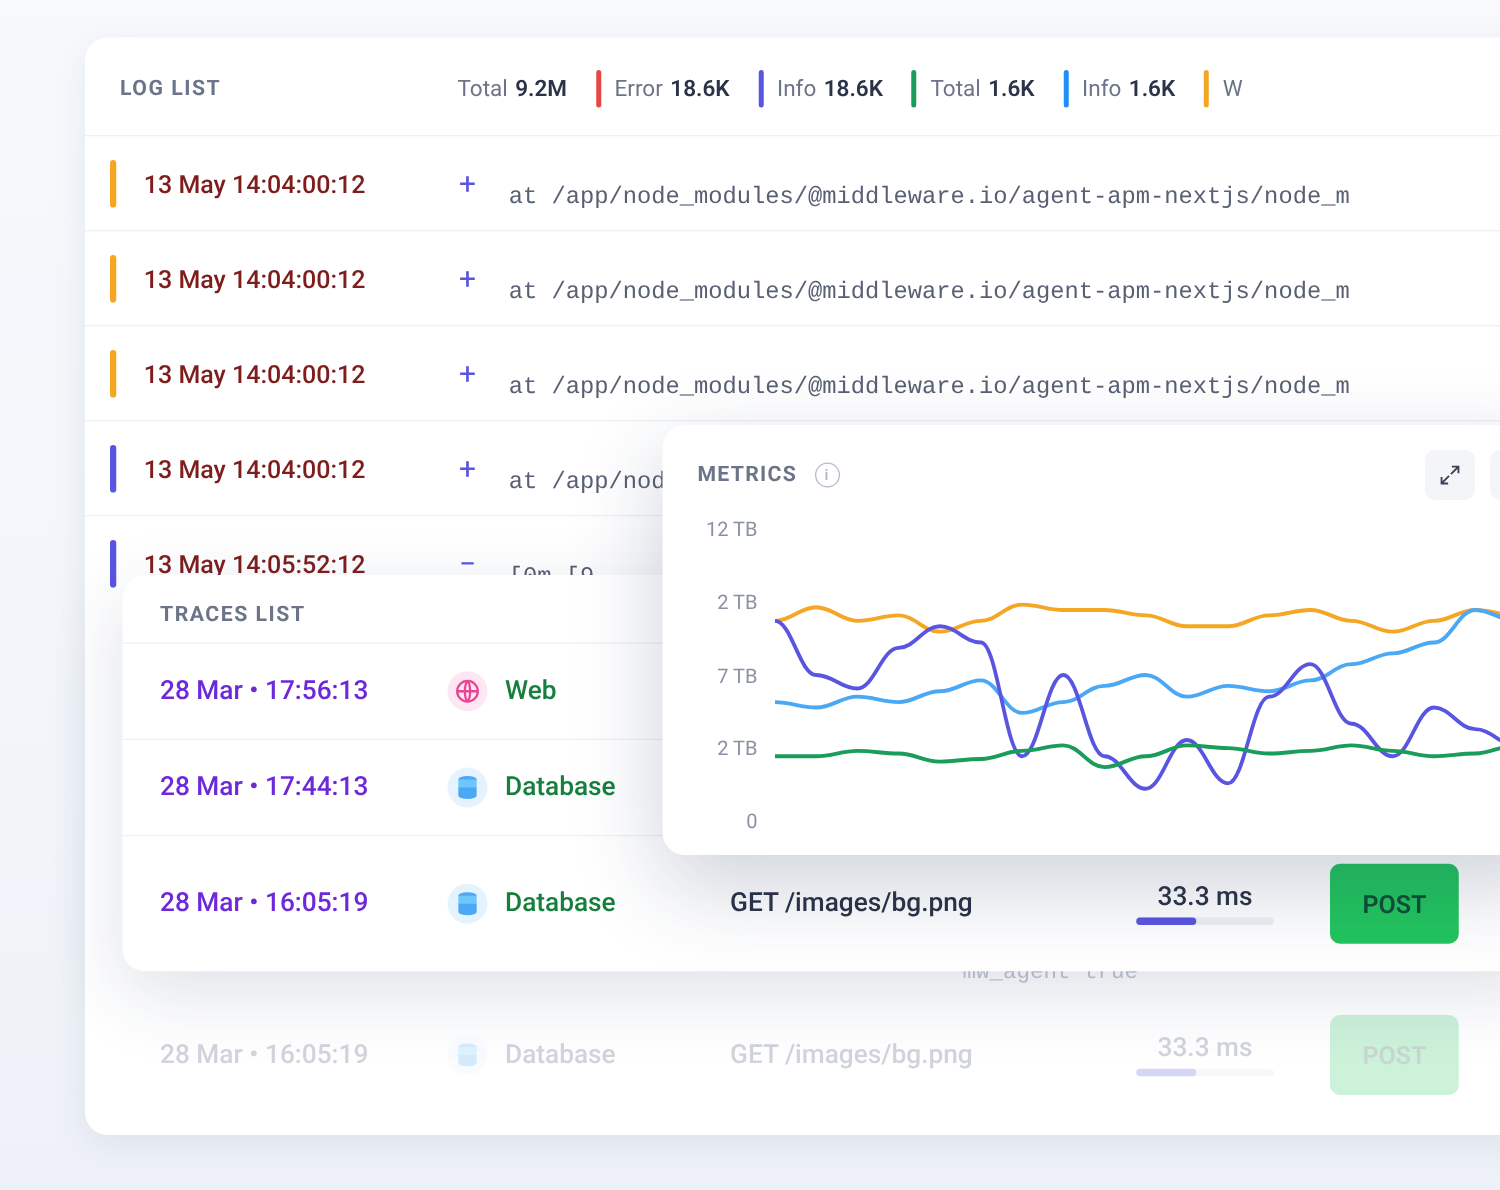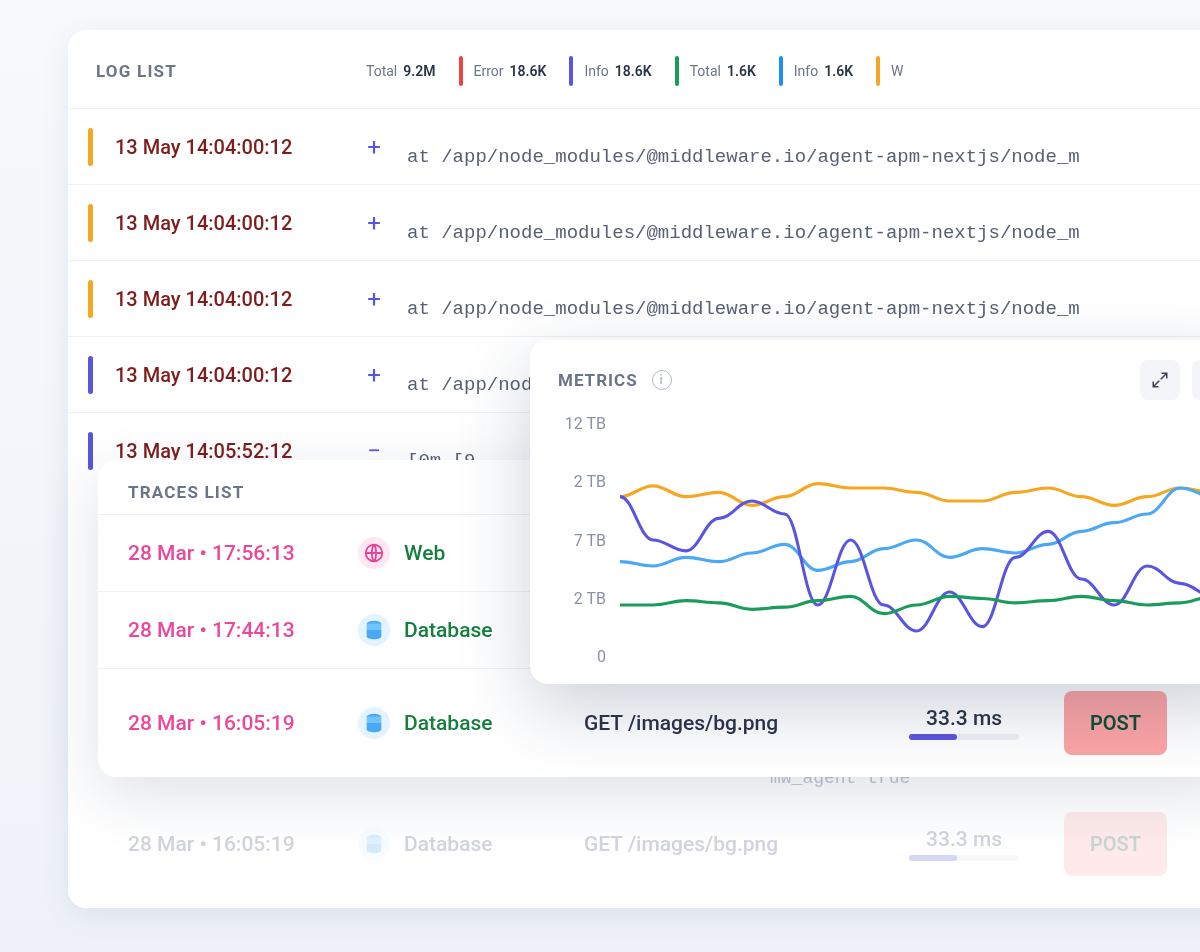--- a/index.html
+++ b/index.html
@@ -27,21 +27,21 @@
     align-items: center;
     padding: 26px 28px 22px 28px;
   }
   .log-header .title {
     font-size: 17px;
     font-weight: 700;
     letter-spacing: 1.2px;
     color: #6b7488;
     flex: 0 0 270px;
   }
-  .stats { display: flex; gap: 9px; align-items: center; font-size: 14px; }
+  .stats { display: flex; gap: 9px; align-items: center; font-size: 18px; }
   .stat { display: flex; align-items: center; }
   .bar { width: 4px; height: 30px; border-radius: 2px; margin-right: 11px; }
   .bar.red { background: #e84545; }
   .bar.purple { background: #5a55e0; }
   .bar.green { background: #1a9c5b; }
   .bar.blue { background: #1f8ef7; }
   .bar.orange2 { background: #f5a623; }
   .stat-label { color: #6b7488; margin-right: 6px; }
   .stat-value { color: #2a3347; font-weight: 600; margin-right: 14px; }
 
@@ -85,35 +85,35 @@
     color: #6b7488;
   }
   .trace-row {
     display: flex;
     align-items: center;
     padding: 22px 30px;
     border-top: 1px solid #eef0f4;
     font-size: 21px;
   }
   .trace-row:first-of-type { border-top: none; }
-  .trace-ts { color: #ec4899; font-weight: 500; width: 230px; flex-shrink:0;}
+  .trace-ts { color: #6d28d9; font-weight: 500; width: 230px; flex-shrink:0;}
   .trace-icon {
     width: 32px; height: 32px; border-radius: 50%; margin-right: 14px;
     display:flex; align-items:center; justify-content:center; flex-shrink:0;
   }
   .trace-icon.web { background: #fde7f3; }
   .trace-icon.db { background: #e5f3ff; }
   .trace-type { color: #15803d; font-weight: 500; width: 180px; flex-shrink:0;}
   .trace-path { color: #2a3347; font-weight: 500; width: 280px; flex-shrink:0;}
   .trace-dur-col { width: 200px; flex-shrink:0;}
   .trace-dur { color: #2a3347; font-weight: 500; margin-bottom:4px;}
   .dur-bar-bg { width: 110px; height: 6px; background: #eef0f4; border-radius: 3px; margin: 0 auto; }
   .dur-bar { height: 6px; border-radius: 3px; background: #5a55e0; }
   .badge-post {
-    background: #fca5a5; color: #0d4f35; font-weight: 600; font-size: 20px;
+    background: #22c55e; color: #0d4f35; font-weight: 600; font-size: 20px;
     padding: 20px 26px; border-radius: 8px;
   }
 
   
   .ghost-row {
     position: absolute;
     top: 790px;
     left: 98px;
     width: 1140px;
     display: flex;

